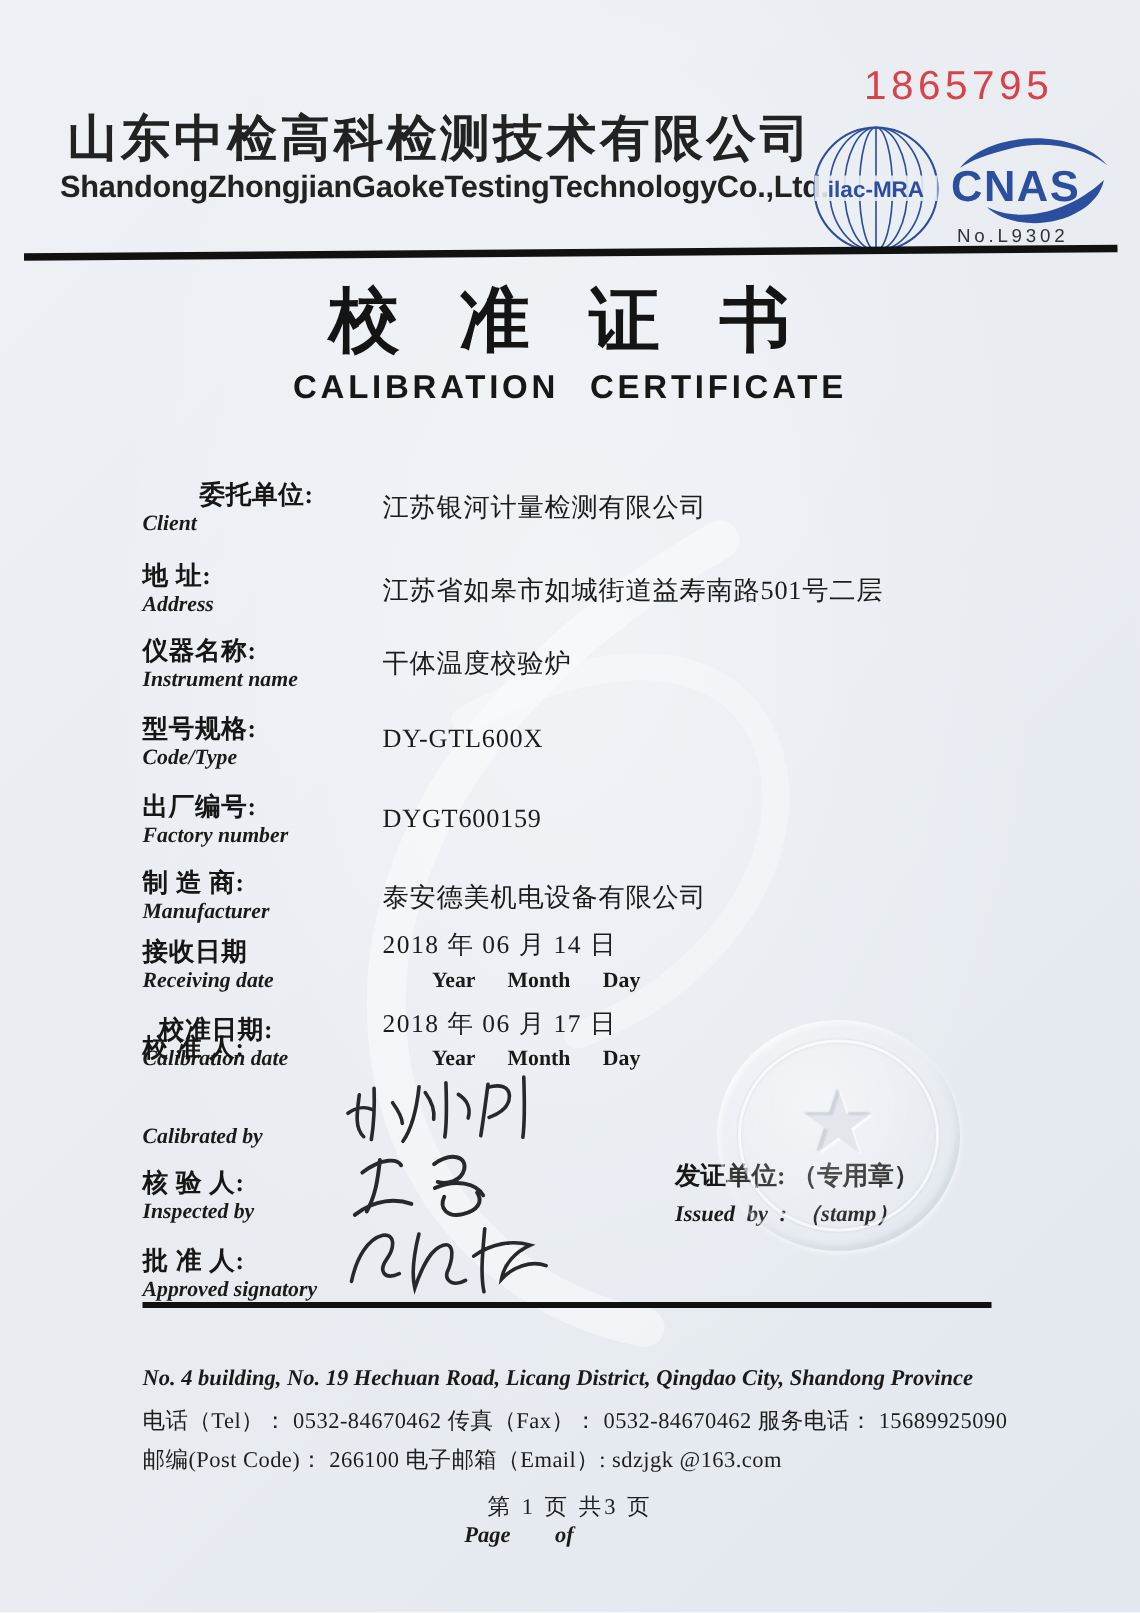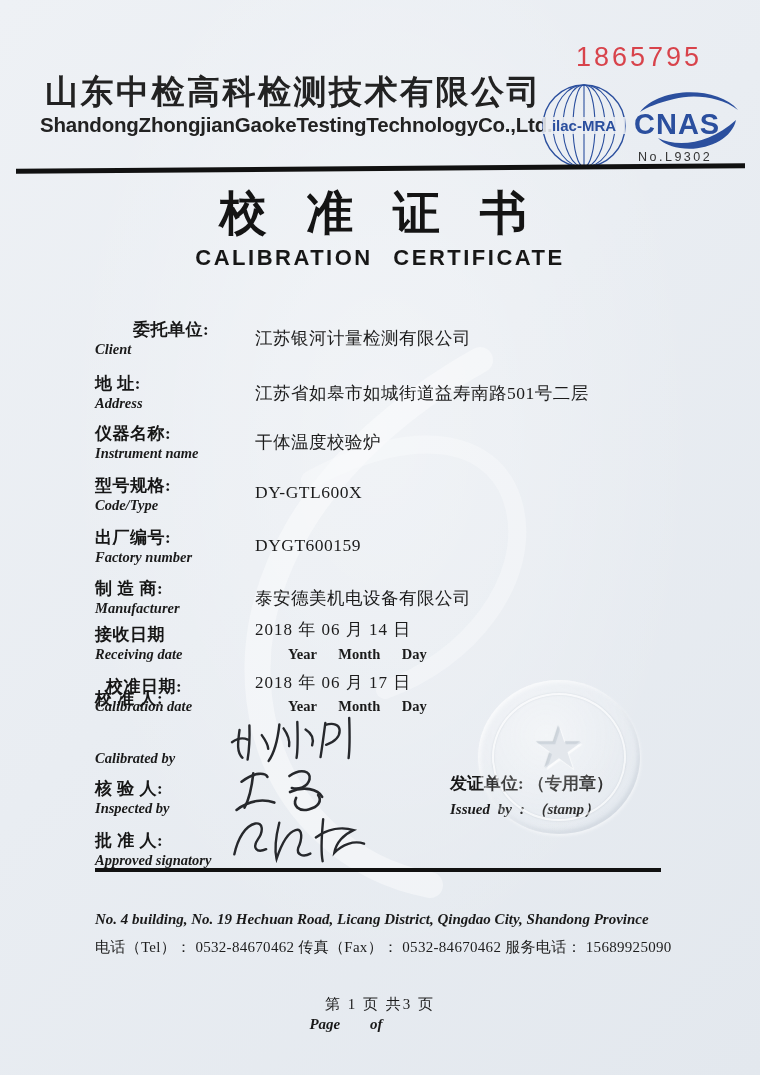--- a/index.html
+++ b/index.html
@@ -168,16 +168,17 @@
   </div>
 
   <div class="abs seal">
     <div class="seal-star">★</div>
   </div>
 
   <div class="abs rule rule-bottom"></div>
 
   <div class="abs foot-it" style="left:95px; top:911px;">No. 4 building, No. 19 Hechuan Road, Licang District, Qingdao City, Shandong Province</div>
   <div class="abs foot" style="left:95px; top:938px;">电话（Tel）： 0532-84670462   传真（Fax）： 0532-84670462   服务电话： 15689925090</div>
+  <div class="abs foot" style="left:95px; top:964px;">邮编(Post Code)： 266100    电子邮箱（Email）: sdzjgk @163.com</div>
   <div class="abs page-cn" style="top:995px;">第 1 页  共3 页</div>
   <div class="abs page-en" style="top:1016px;">Page of</div>
 
 </div>
 
 </body></html>

